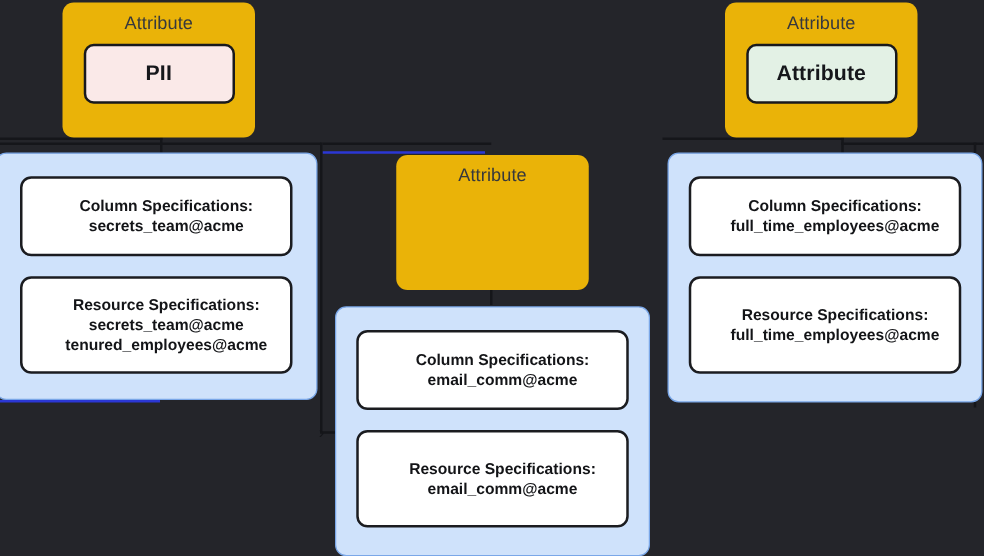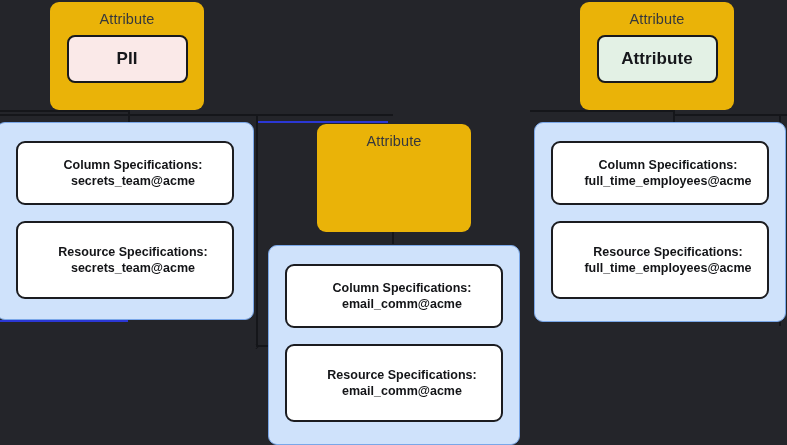--- a/index.html
+++ b/index.html
@@ -137,20 +137,21 @@
   </div>
 
   <div class="spec-card" style="left:-4px; top:122px; width:258px; height:198px;">
     <div class="spec-node" style="width:218px; height:64px; margin-top:18px;">
       <div class="ln">Column Specifications:</div>
       <div class="ln">secrets_team@acme</div>
     </div>
     <div class="spec-node" style="width:218px; height:78px; margin-top:16px;">
       <div class="ln">Resource Specifications:</div>
       <div class="ln">secrets_team@acme</div>
+      <div class="ln">tenured_employees@acme</div>
     </div>
   </div>
 
   <div class="spec-card" style="left:268px; top:245px; width:252px; height:200px;">
     <div class="spec-node" style="width:218px; height:64px; margin-top:18px;">
       <div class="ln">Column Specifications:</div>
       <div class="ln">email_comm@acme</div>
     </div>
     <div class="spec-node" style="width:218px; height:78px; margin-top:16px;">
       <div class="ln">Resource Specifications:</div>

